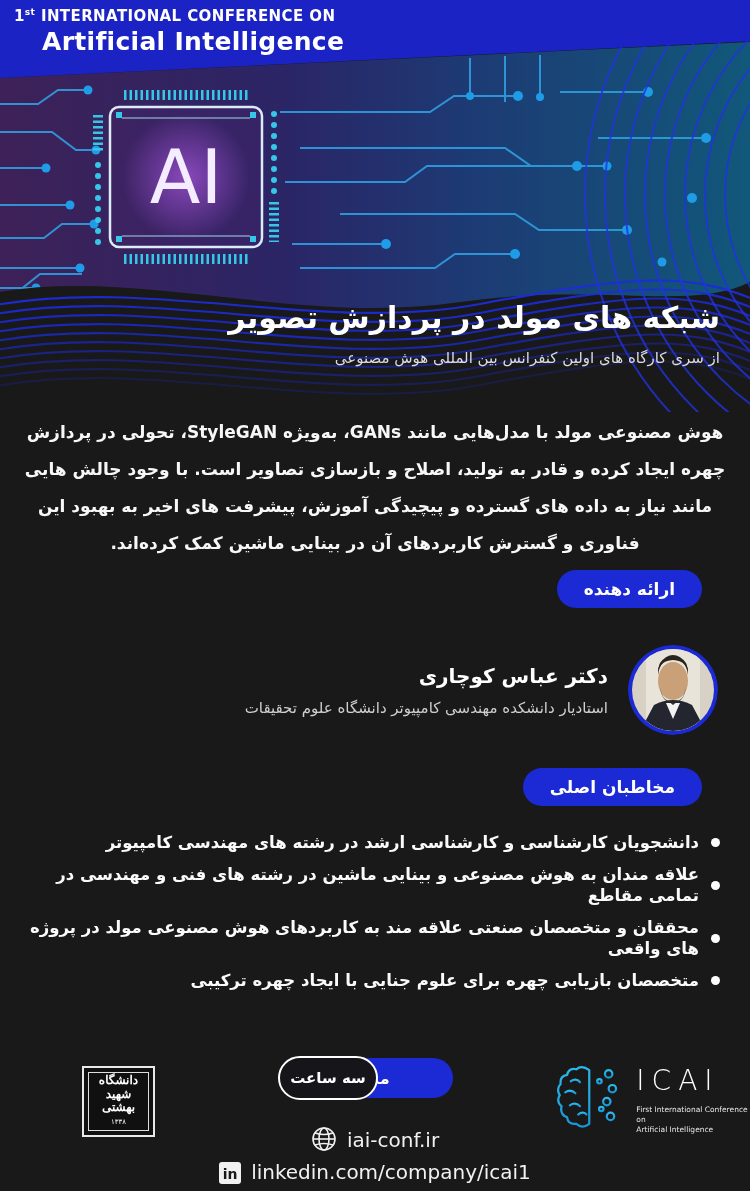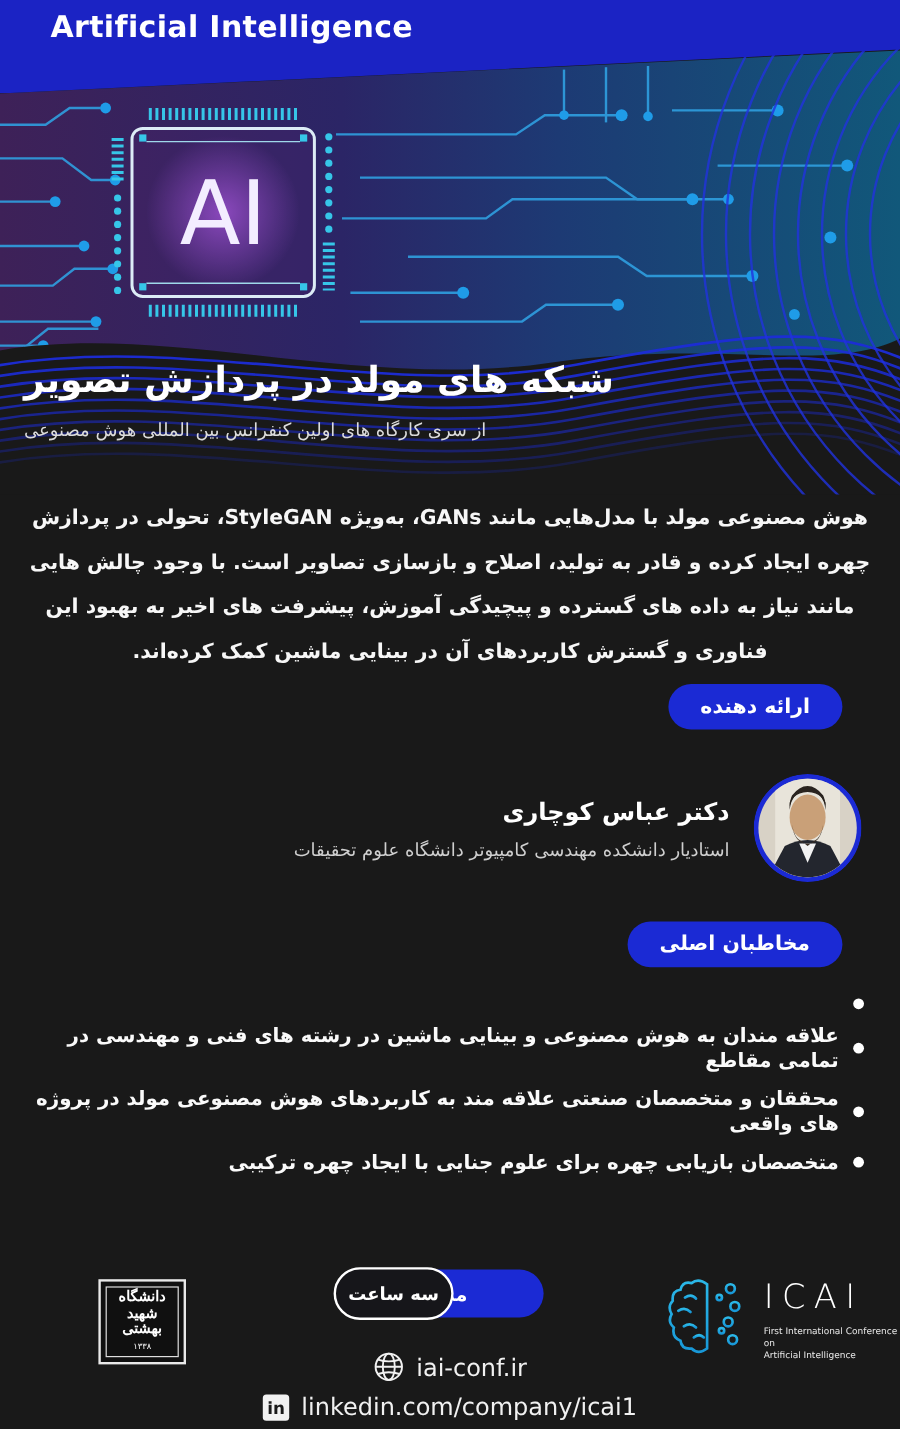--- a/index.html
+++ b/index.html
@@ -13,21 +13,21 @@
   .hero-svg { position:absolute; top:0; left:0; }
   .banner {
     position:absolute; top:0; left:0; width:750px; height:78px;
     background:#1b23c4; clip-path:polygon(0 0,100% 0,100% 53%,0 100%); z-index:3;
   }
   .banner-text { position:absolute; top:7px; left:14px; color:#fff; line-height:1.25; }
   .banner-line1 { font-size:15px; font-weight:700; letter-spacing:.4px; }
   .banner-line1 sup { font-size:9px; }
   .banner-line2 { font-size:25px; font-weight:700; margin-left:28px; letter-spacing:.3px; }
   
-  .title-block { position:absolute; top:300px; right:30px; width:700px; text-align:left; direction:rtl; z-index:4; }
+  .title-block { position:absolute; top:300px; right:30px; width:700px; text-align:right; direction:rtl; z-index:4; }
   .w-title { font-size:30px; font-weight:700; color:#fff; }
   .w-series { margin-top:14px; font-size:15px; color:#dcdcdc; }
   
   .desc {
     position:absolute; top:414px; right:15px; width:720px; direction:rtl;
     text-align:center; font-size:17px; font-weight:600; line-height:37px; color:#f7f7f7;
   }
   
   .badge {
     position:absolute; right:48px; display:inline-block; padding:9px 27px;
@@ -207,20 +207,21 @@
         <circle cx="905" cy="195" r="240"></circle>
       <circle cx="905" cy="195" r="260"></circle>
         <circle cx="905" cy="195" r="280"></circle>
       <circle cx="905" cy="195" r="300"></circle>
         <circle cx="905" cy="195" r="320"></circle>
     </g>
   </svg>
 
   <div class="banner">
     <div class="banner-text">
+      <div class="banner-line1"><span>1</span><sup>st</sup><span> INTERNATIONAL CONFERENCE ON</span></div>
       <div class="banner-line2">Artificial Intelligence</div>
     </div>
   </div>
 
   <div class="title-block">
     <div class="w-title">شبکه های مولد در پردازش تصویر</div>
     <div class="w-series">از سری کارگاه های اولین کنفرانس بین المللی هوش مصنوعی</div>
   </div>
 
   <p class="desc">هوش مصنوعی مولد با مدل‌هایی مانند GANs، به‌ویژه StyleGAN، تحولی در پردازش چهره ایجاد کرده و قادر به تولید، اصلاح و بازسازی تصاویر است. با وجود چالش هایی مانند نیاز به  داده های گسترده و پیچیدگی آموزش، پیشرفت های اخیر به بهبود این فناوری و گسترش کاربردهای آن در بینایی ماشین کمک کرده‌اند.</p>
@@ -250,20 +251,21 @@
         </g>
       </svg>
     </div>
   </div>
 
   <div class="badge audience" style="background:#1b2ad4;">مخاطبان اصلی</div>
 
   <ul class="bullets">
     <li>
         <span class="dot"></span>
+        <span>دانشجویان کارشناسی و کارشناسی ارشد در رشته های مهندسی کامپیوتر</span>
       </li>
     <li>
         <span class="dot"></span>
         <span>علاقه مندان به هوش مصنوعی و بینایی ماشین در رشته های فنی و مهندسی در تمامی مقاطع</span>
       </li>
     <li>
         <span class="dot"></span>
         <span>محققان و متخصصان صنعتی علاقه مند به کاربردهای هوش مصنوعی مولد در پروژه های واقعی</span>
       </li>
     <li>

